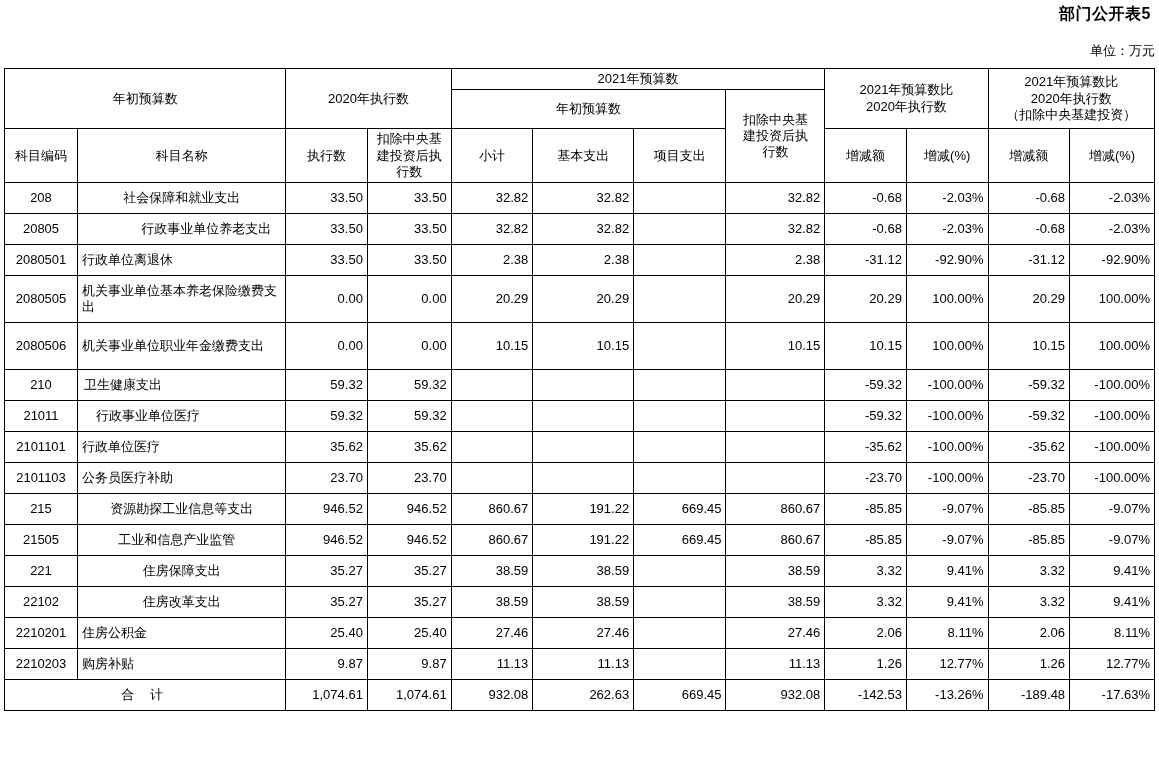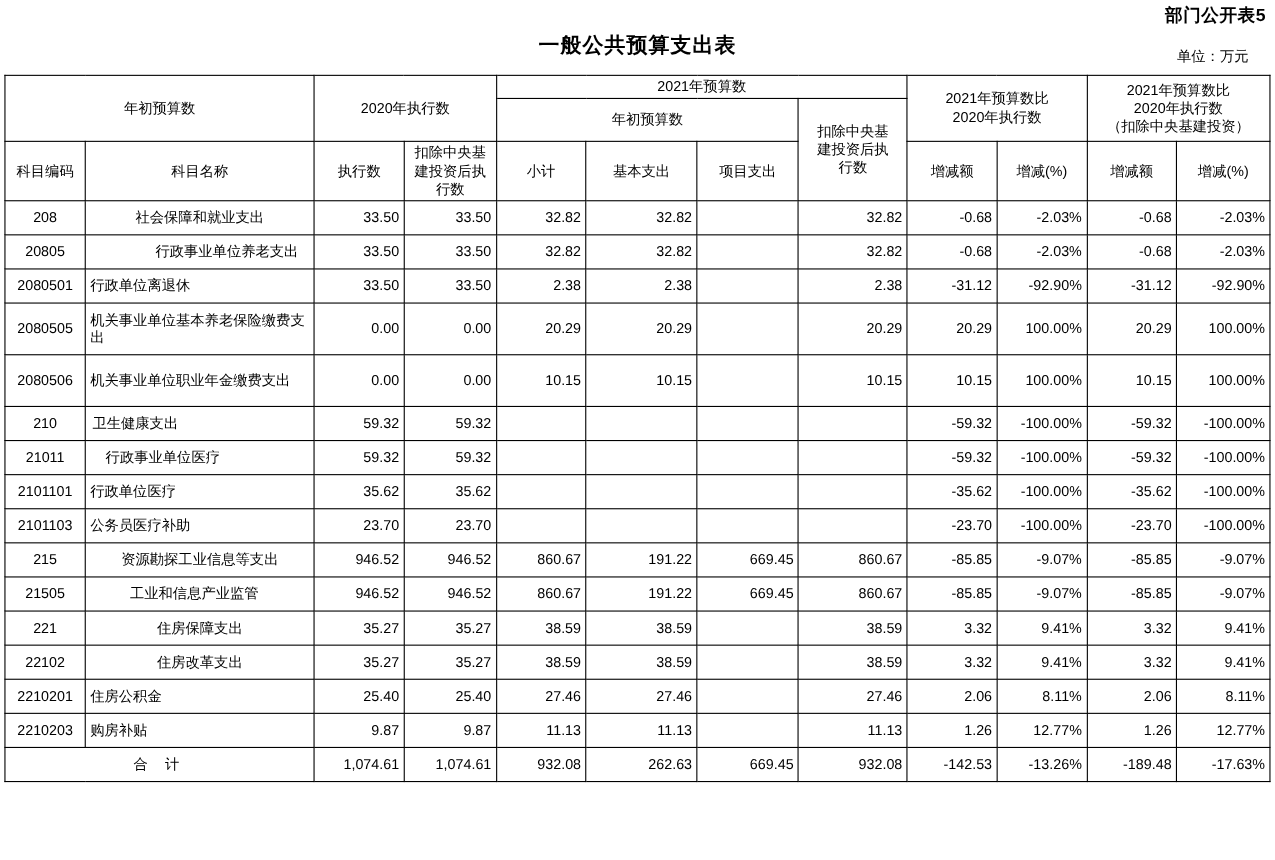--- a/index.html
+++ b/index.html
@@ -33,21 +33,21 @@
     left: 0;
     right: 0;
     top: 28px;
     text-align: center;
     font-size: 19px;
     font-weight: bold;
     letter-spacing: 1px;
   }
   .unit-label {
     position: absolute;
-    right: 24px;
+    right: 4px;
     top: 42px;
     font-size: 13px;
   }
   table.budget {
     position: absolute;
     left: 4px;
     top: 68px;
     width: 1151px;
     border-collapse: collapse;
     table-layout: fixed;
@@ -105,21 +105,20 @@
     font-weight: normal;
   }
   .hdr-two-line { line-height: 1.2; }
 </style>
 </head>
 <body>
 
 <div class="page">
 
   <div class="doc-label">部门公开表5</div>
-  <div class="doc-title">一般公共预算支出表</div>
   <div class="unit-label">单位：万元</div>
 
   <table class="budget">
     <colgroup>
       <col style="width:68px">
       <col style="width:194px">
       <col style="width:76px">
       <col style="width:78px">
       <col style="width:76px">
       <col style="width:94px">

